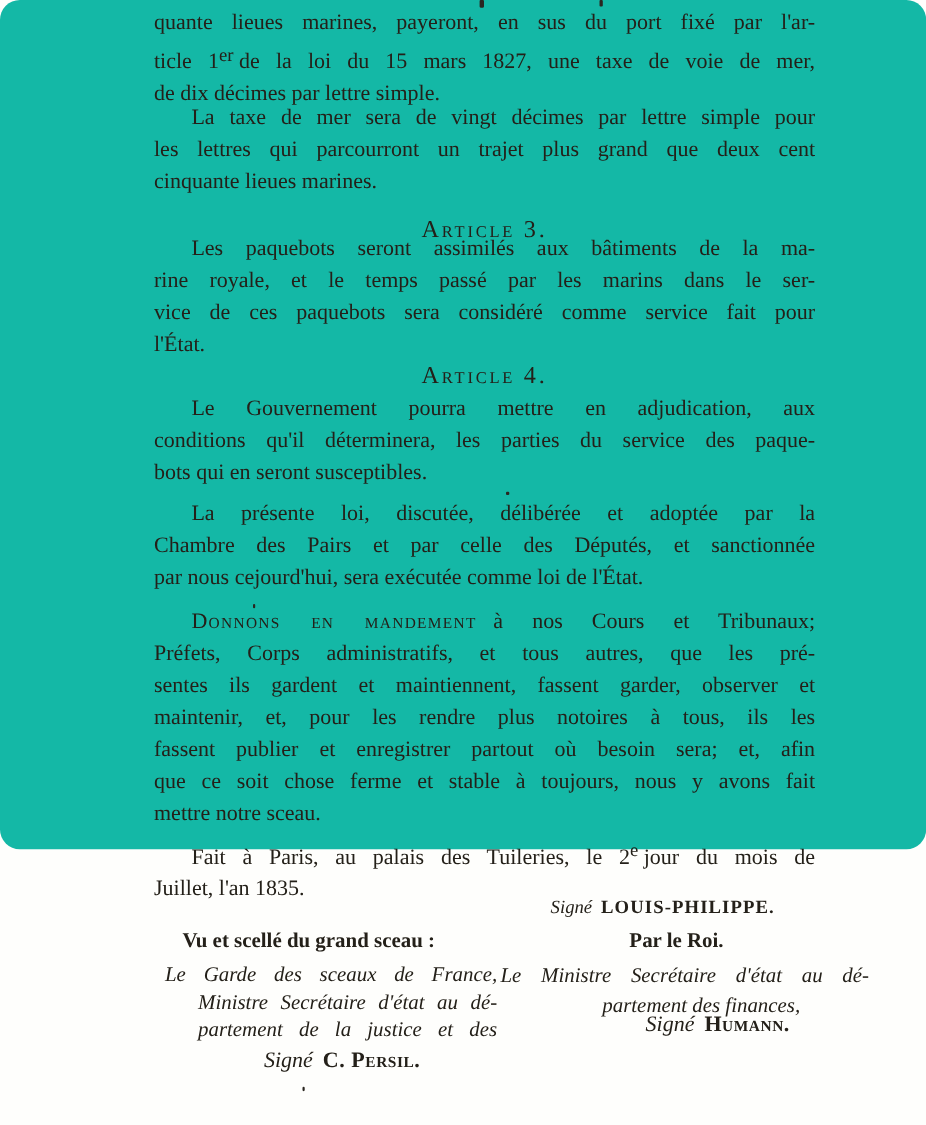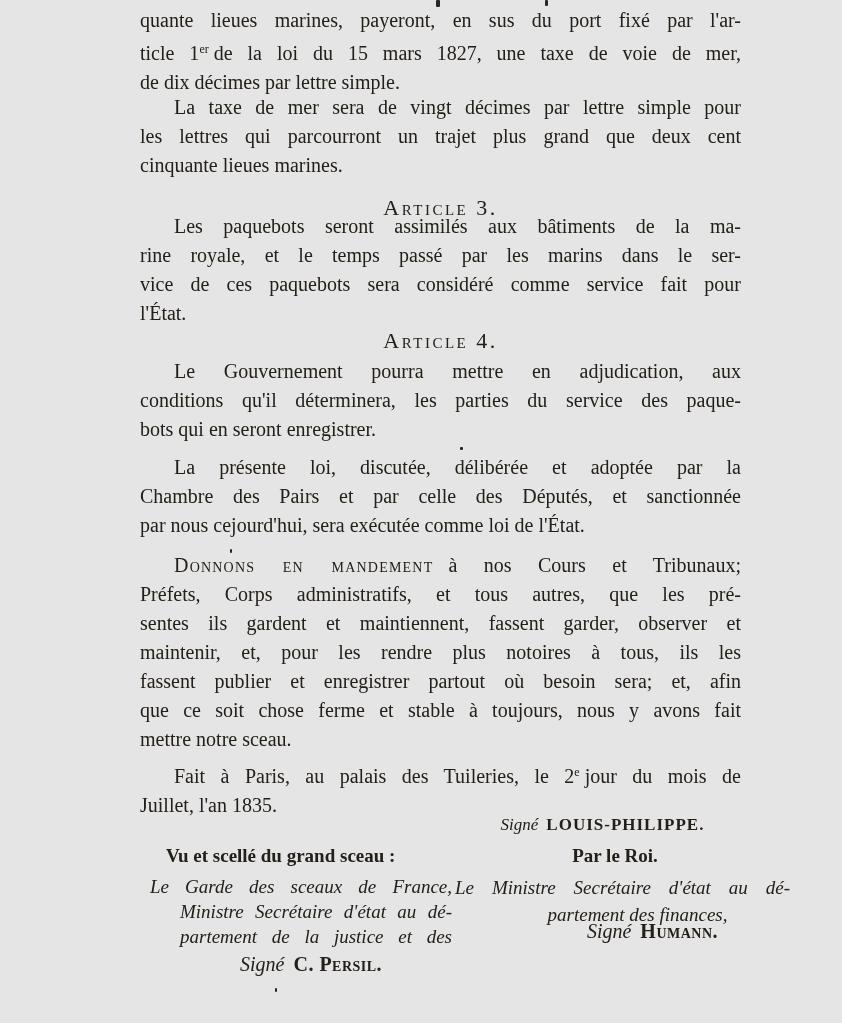--- a/index.html
+++ b/index.html
@@ -2,33 +2,33 @@
 <html><head>
 <meta charset="utf-8">
 <style>
   html,body{margin:0;padding:0;}
   body{
     width:842px;height:1023px;overflow:hidden;
     background:#fefefc;
     font-family:"Liberation Serif","DejaVu Serif",serif;
     color:#242019;
   }
-  .page{position:relative;width:842px;height:1023px;background:#e5e5e5;}
+  .page{position:relative;width:842px;height:772px;background:#14b8a6;border-radius:18px;}
   .para{position:absolute;left:140px;width:601px;font-size:20px;line-height:29px;}
   .tl{min-height:29px;}
   .just{text-align:justify;text-align-last:justify;}
   .ind{text-indent:34px;}
   .para-indent .tl:first-child{text-indent:34px;}
   .art{
     position:absolute;left:140px;width:601px;margin:0;
     text-align:center;font-weight:normal;
     font-variant:small-caps;letter-spacing:2.5px;
     font-size:22px;line-height:30px;
   }
-  .sup{font-size:12px;vertical-align:7px;margin-right:5px;letter-spacing:0;}
+  .sup{font-size:17px;vertical-align:7px;margin-right:5px;letter-spacing:0;}
   .sc-lead{font-variant:small-caps;letter-spacing:1.2px;}
   .lead-rest{margin-left:15px;}
   .sig-king{position:absolute;left:425px;top:815px;width:355px;text-align:center;font-size:17px;}
   .sig-king .it{font-style:italic;margin-right:8px;}
   .sig-king .caps{font-weight:600;letter-spacing:1px;}
   .seal-note{position:absolute;left:166px;top:845px;font-size:19px;font-weight:600;}
   .by-king{position:absolute;left:525px;top:845px;width:180px;text-align:center;font-size:19px;font-weight:600;}
   .col{position:absolute;font-style:italic;font-size:19px;line-height:25px;}
   .col .tl{min-height:25px;}
   .col.hang .tl:not(:first-child){padding-left:30px;text-align:center;}
@@ -71,21 +71,21 @@
       <div class="tl just">rine royale, et le temps passé par les marins dans le ser-</div>
       <div class="tl just">vice de ces paquebots sera considéré comme service fait pour</div>
       <div class="tl">l'État.</div>
     </section>
 
   <h2 class="art" style="top:326px">Article 4.</h2>
 
   <section class="para para-indent" style="top:357px">
       <div class="tl just">Le Gouvernement pourra mettre en adjudication, aux</div>
       <div class="tl just">conditions qu'il déterminera, les parties du service des paque-</div>
-      <div class="tl">bots qui en seront enregistrer.</div>
+      <div class="tl">bots qui en seront susceptibles.</div>
     </section>
 
   <section class="para para-indent" style="top:453px">
       <div class="tl just">La présente loi, discutée, délibérée et adoptée par la</div>
       <div class="tl just">Chambre des Pairs et par celle des Députés, et sanctionnée</div>
       <div class="tl">par nous cejourd'hui, sera exécutée comme loi de l'État.</div>
     </section>
 
   <section class="para" style="top:551px">
     <div class="tl just ind"><span class="sc-lead">Donnons en mandement</span><span class="lead-rest">à nos Cours et Tribunaux;</span></div>

